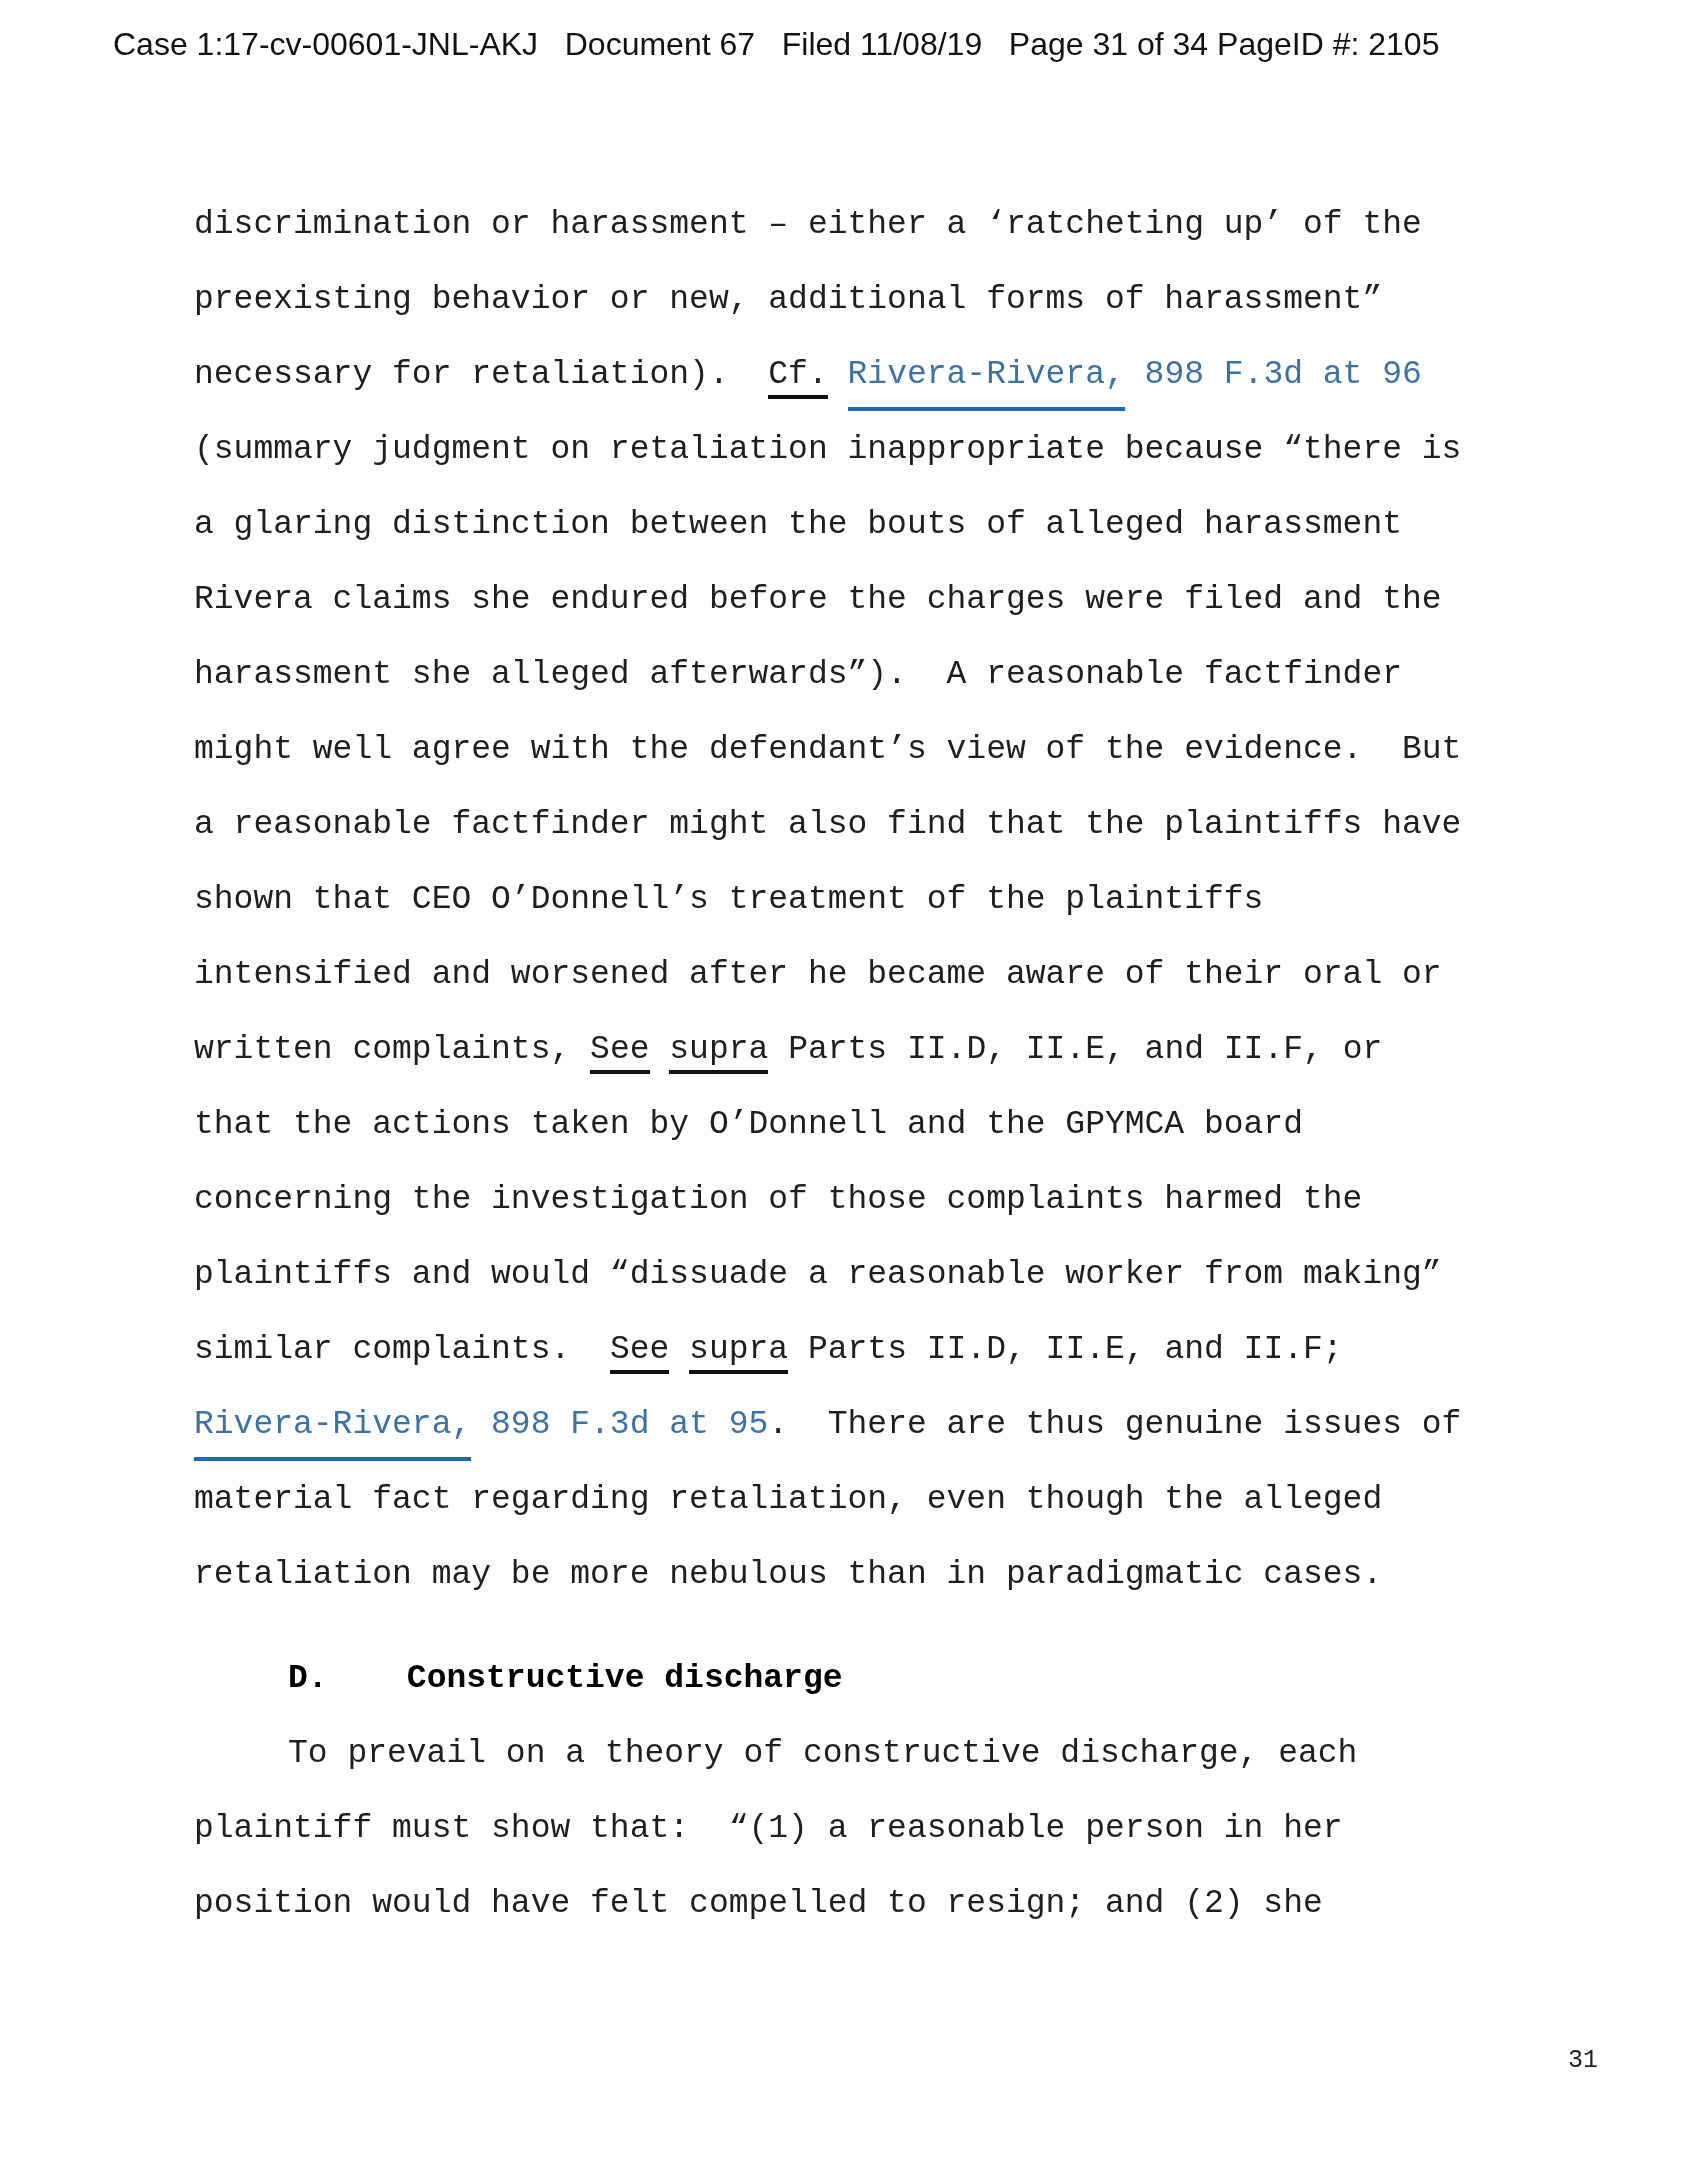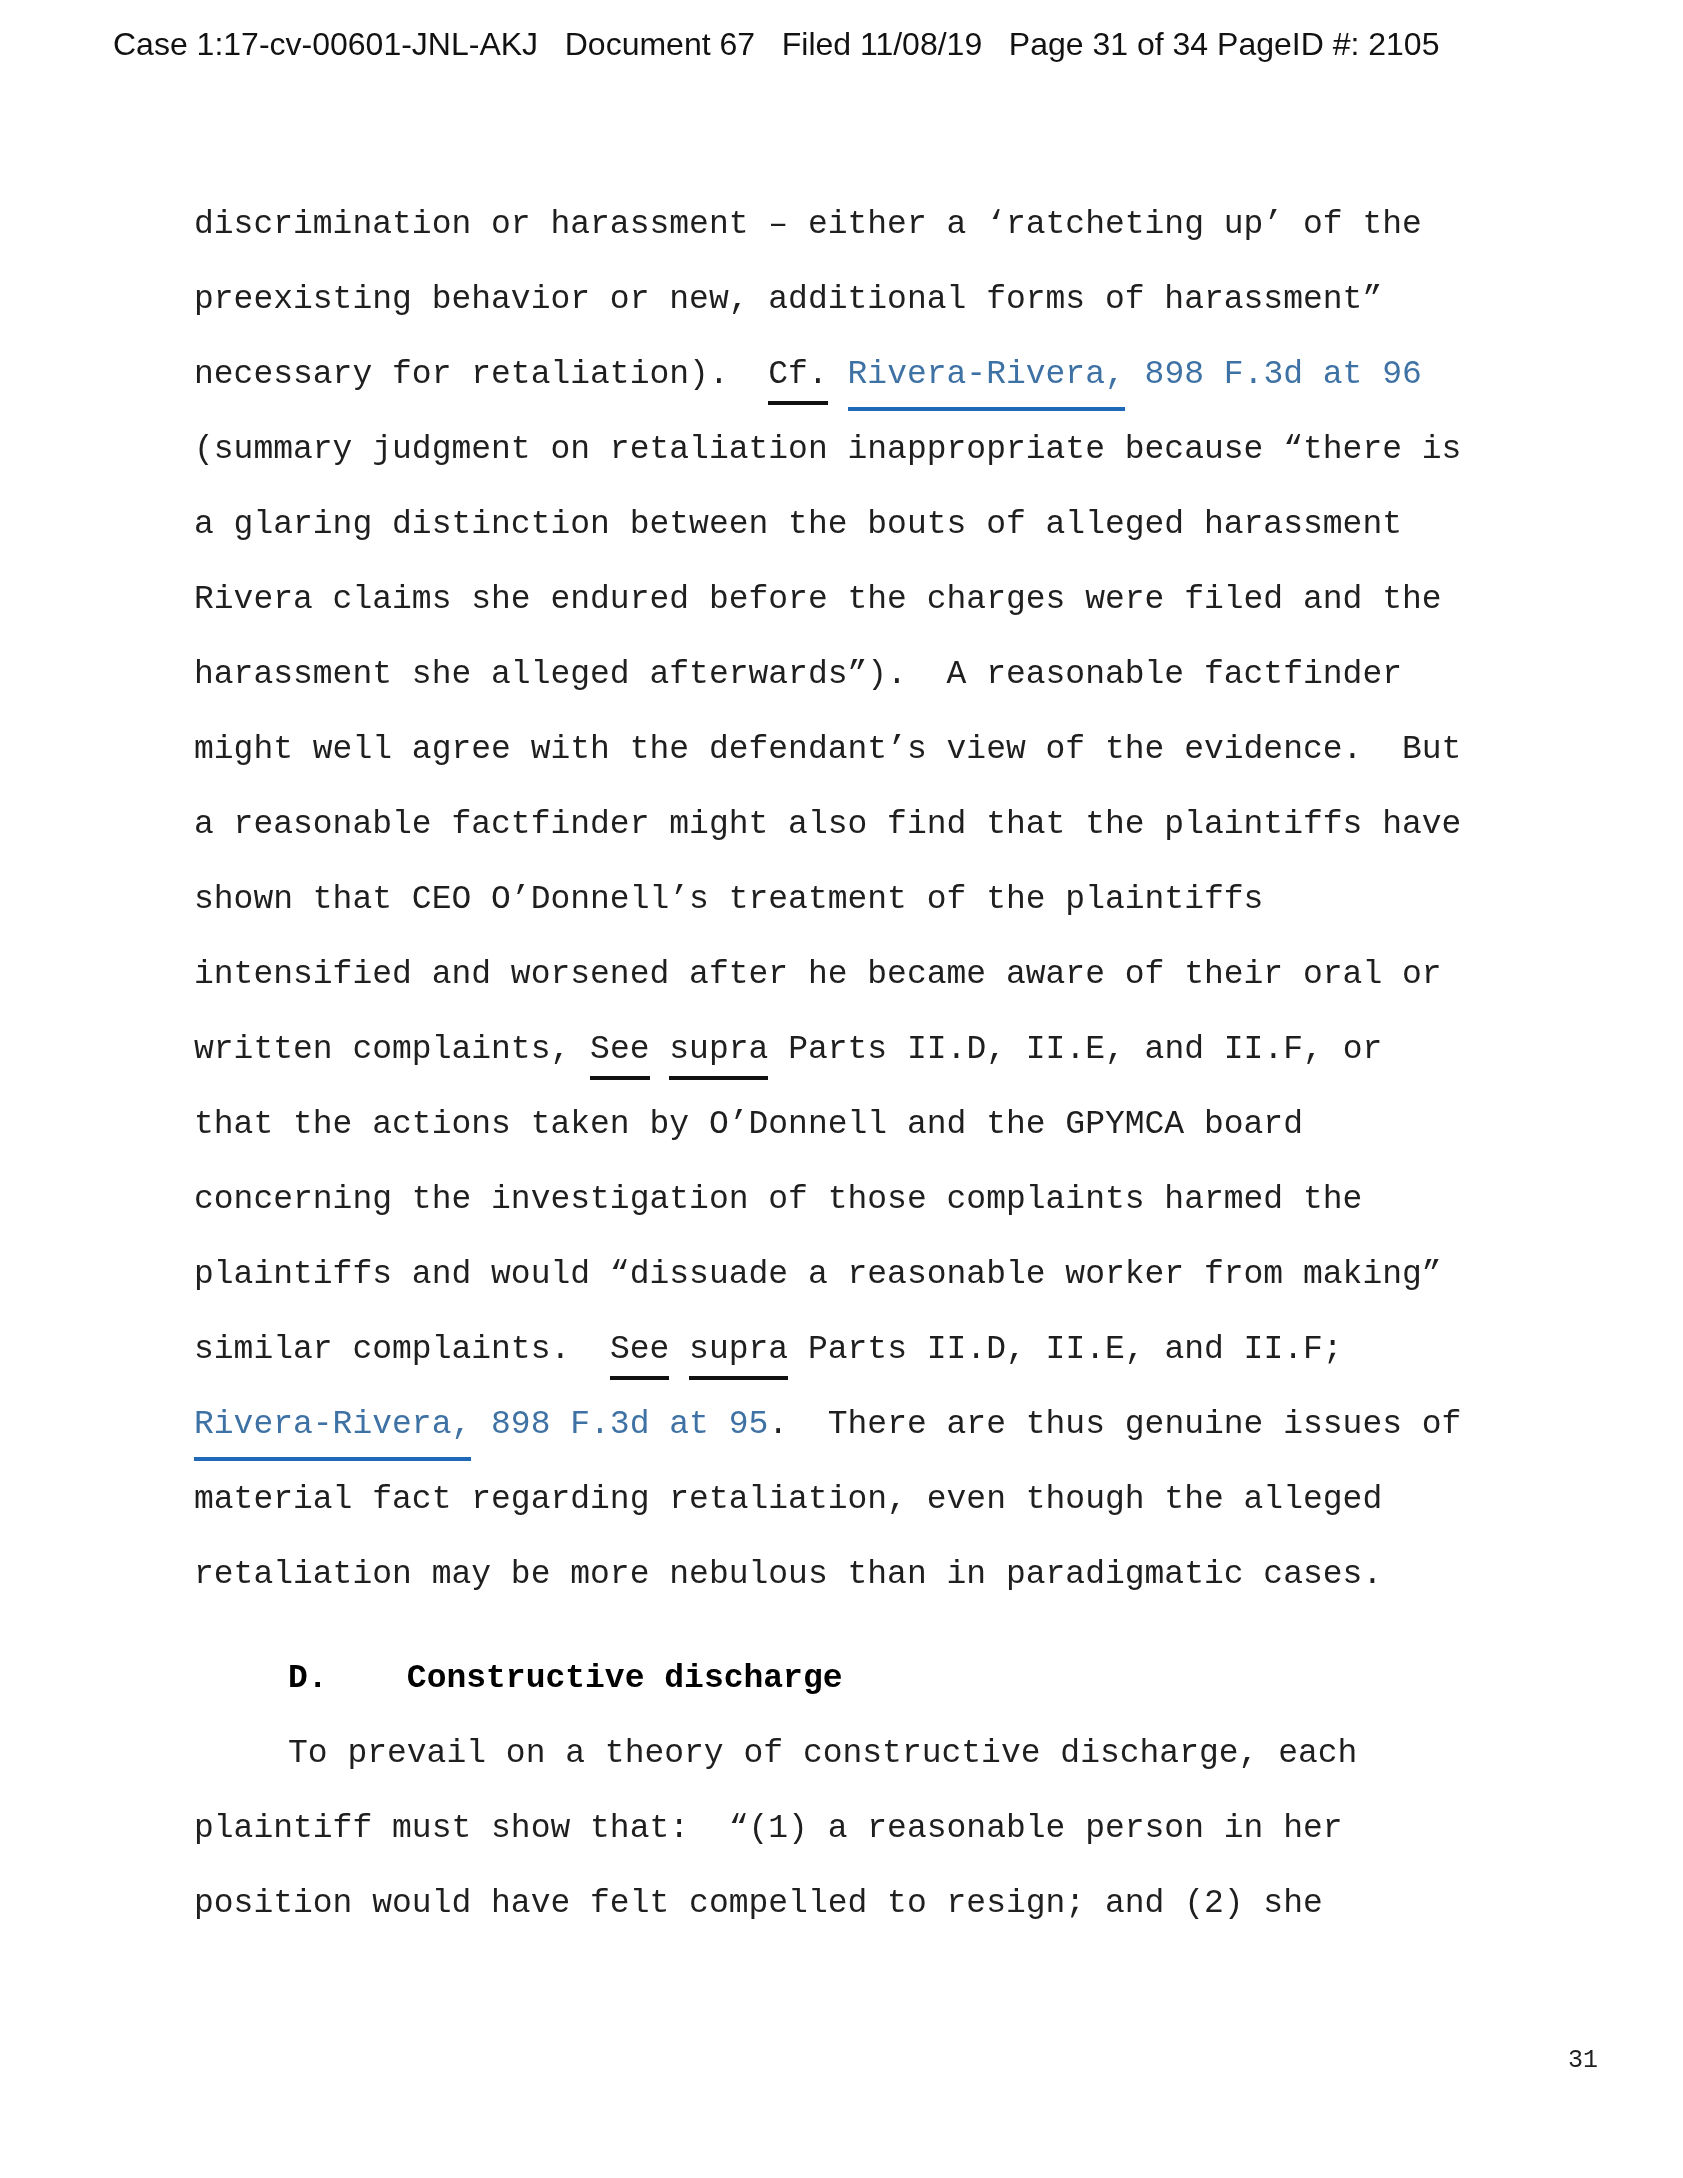--- a/index.html
+++ b/index.html
@@ -33,21 +33,21 @@
     width: 1317px;
     font-size: 33px;
     line-height: 75px;
     white-space: pre;
   }
   .line {
     height: 75px;
   }
   .seg-u {
     border-bottom: 4px solid var(--underline-color, #111111);
-    padding-bottom: 8px;
+    padding-bottom: 2px;
   }
   .seg-link {
     color: var(--link-text, #3f72a4);
     border-bottom: 4px solid var(--link-underline, #2068b8);
     padding-bottom: 14px;
     cursor: pointer;
   }
   .seg-blue {
     color: var(--link-text, #3f72a4);
     margin-top: 37px;

